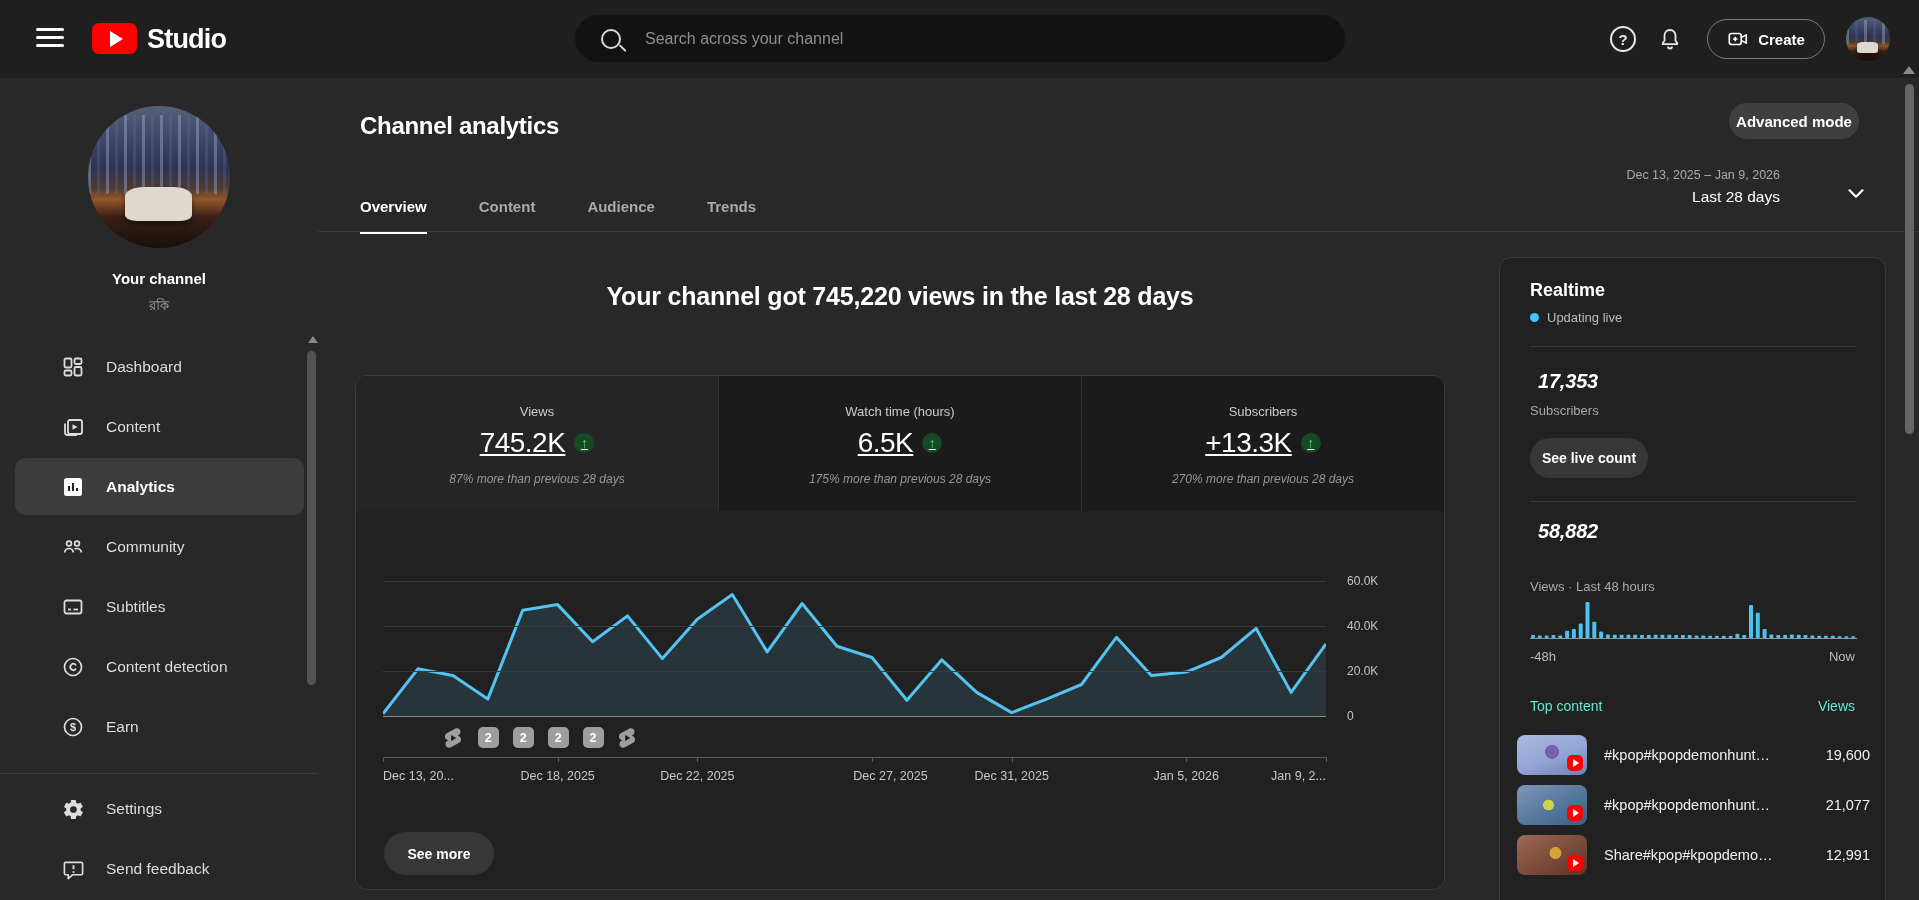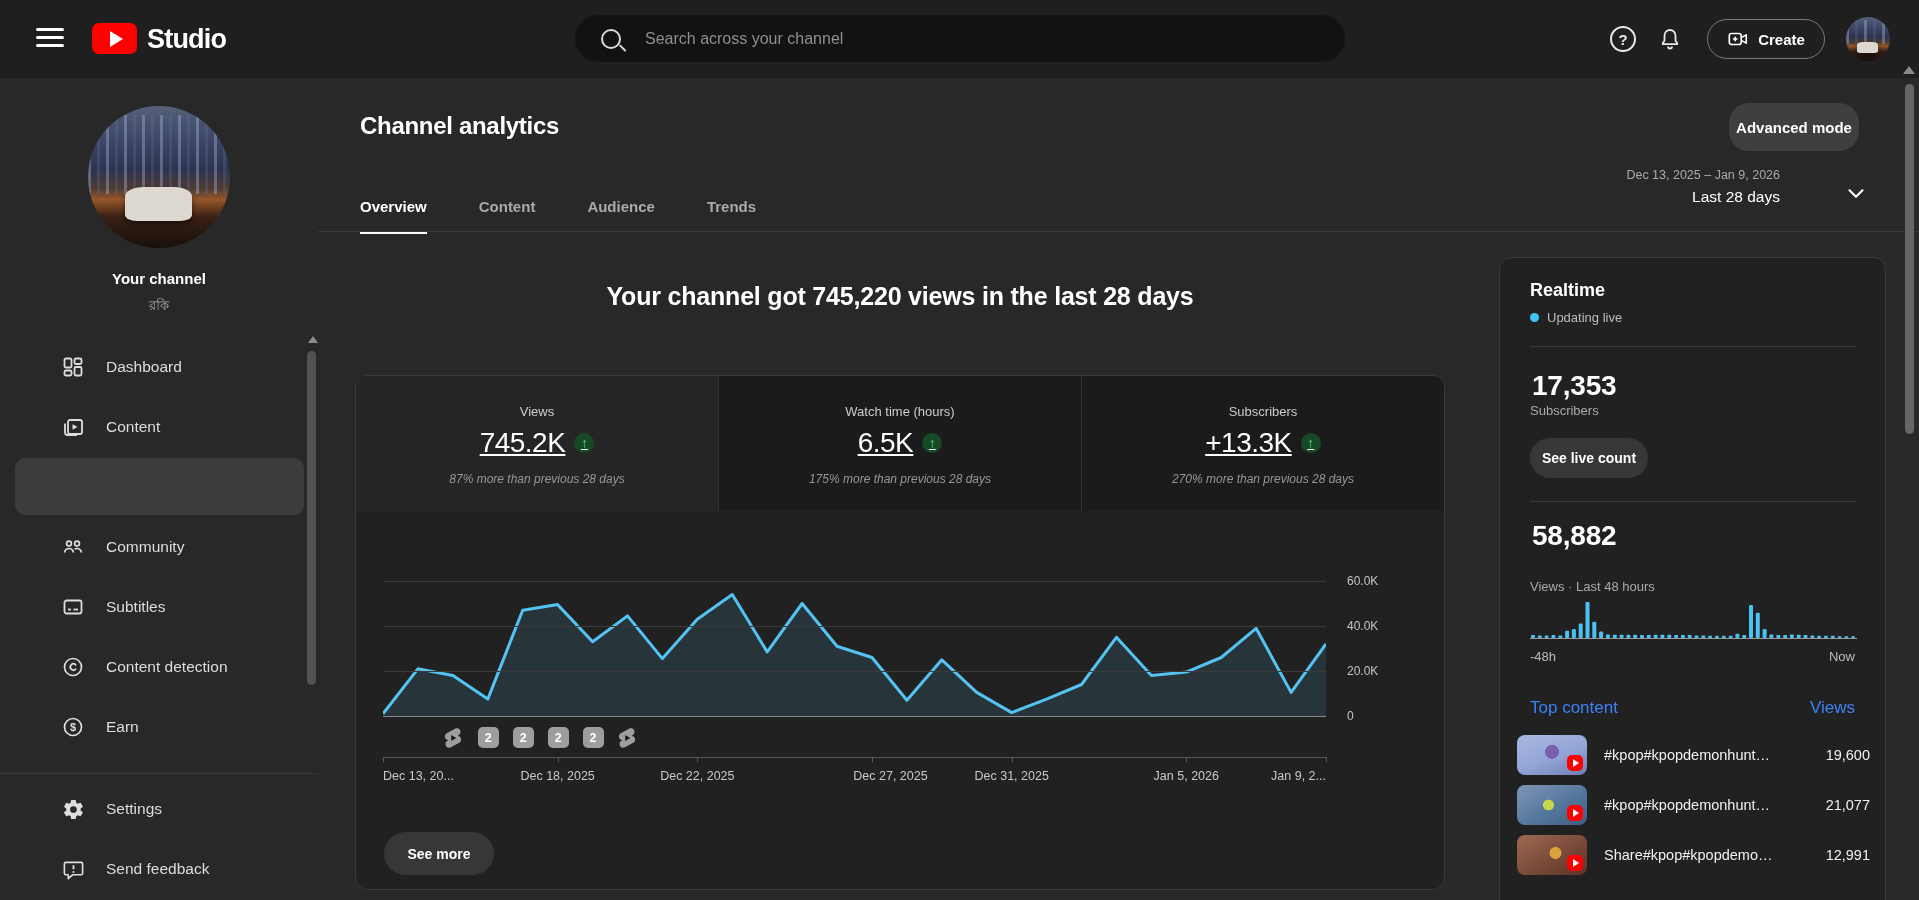--- a/index.html
+++ b/index.html
@@ -45,21 +45,21 @@
   .nav-item .nicon{position:absolute;left:46px;width:24px;height:24px;display:flex;align-items:center;justify-content:center;}
   .nav-item .nlabel{position:absolute;left:91px;font-size:15.5px;color:#ddd;}
   .nav-selected-bg{left:15px;top:380px;width:289px;height:57px;background:#3c3c3c;border-radius:10px;}
   .nav-item.selected .nlabel{color:#fff;font-weight:600;}
   .sb-divider{left:0;top:695px;width:318px;height:1px;background:#3a3a3a;}
   .sb-scroll-thumb{left:307px;top:273px;width:9px;height:334px;background:#525252;border-radius:5px;}
   .sb-scroll-arrow{left:308px;top:258px;width:0;height:0;border-left:5px solid transparent;border-right:5px solid transparent;border-bottom:7px solid #8a8a8a;}
 
   
   .page-title{left:360px;top:112px;font-size:24px;font-weight:600;letter-spacing:-0.3px;}
-  .adv-btn{left:1729px;top:103px;width:130px;height:48px;background:#3f3f3f;border-radius:20px;display:flex;align-items:center;justify-content:center;font-size:15px;font-weight:600;cursor:pointer;}
+  .adv-btn{left:1729px;top:103px;width:130px;height:36px;background:#3f3f3f;border-radius:20px;display:flex;align-items:center;justify-content:center;font-size:15px;font-weight:600;cursor:pointer;}
   .date-range{left:1480px;top:168px;width:300px;text-align:right;font-size:12.5px;color:#aaa;}
   .period-label{left:1480px;top:188px;width:300px;text-align:right;font-size:15.5px;color:#fff;}
   .date-chevron{left:1843px;top:180px;width:26px;height:26px;cursor:pointer;}
   .tabs-row{left:360px;top:190px;height:40px;display:flex;gap:52px;}
   .tab{font-size:15px;font-weight:600;color:#aaa;cursor:pointer;padding-top:8px;}
   .tab.active{color:#fff;position:relative;}
   .tab.active::after{content:"";position:absolute;left:0;right:0;bottom:-4px;height:3px;background:#fff;}
   .tabs-divider{left:318px;top:231px;width:1601px;height:1px;background:#3a3a3a;}
 
   .headline{left:355px;top:282px;width:1090px;text-align:center;font-size:25px;font-weight:700;letter-spacing:-0.2px;}
@@ -85,27 +85,27 @@
   .marker-count{position:absolute;width:21px;height:21px;background:#9e9e9e;border-radius:5px;color:#fff;font-size:12.5px;font-weight:700;display:flex;align-items:center;justify-content:center;cursor:pointer;}
   .marker-shorts{position:absolute;width:22px;height:22px;cursor:pointer;}
   .see-more{left:28px;top:456px;width:110px;height:43px;background:#373737;border-radius:22px;display:flex;align-items:center;justify-content:center;font-size:14px;font-weight:600;cursor:pointer;}
 
   
   .rt-card{left:1499px;top:257px;width:387px;height:700px;background:#212121;border:1px solid #3a3a3a;border-radius:12px;}
   .rt-title{left:30px;top:22px;font-size:18px;font-weight:700;}
   .rt-live{left:30px;top:52px;display:flex;align-items:center;gap:8px;font-size:13px;color:#bbb;}
   .live-dot{width:9px;height:9px;border-radius:50%;background:#3fc6f5;}
   .rt-div{left:30px;width:327px;height:1px;background:#3a3a3a;}
-  .rt-num{left:32px;font-size:28px;font-weight:700;letter-spacing:-0.2px;}
+  .rt-num{left:38px;font-size:20px;font-weight:700;letter-spacing:-0.2px;font-style:italic;}
   .rt-sub{left:30px;font-size:13px;color:#aaa;}
   .rt-btn{left:30px;top:180px;width:118px;height:40px;background:#373737;border-radius:20px;display:flex;align-items:center;justify-content:center;font-size:14px;font-weight:600;cursor:pointer;}
   .spark-axis{left:30px;top:380px;width:327px;height:1px;background:#9a9a9a;}
   .spark-left{left:30px;top:391px;font-size:13px;color:#bbb;}
   .spark-right{right:30px;top:391px;font-size:13px;color:#bbb;position:absolute;}
-  .tc-head{font-size:17px;color:#3b82f6;}
+  .tc-head{font-size:14px;color:#5eead4;}
   .tc-row{left:17px;width:353px;height:50px;display:flex;align-items:center;cursor:pointer;border-radius:8px;}
   .tc-thumb{width:70px;height:40px;border-radius:8px;position:relative;flex:0 0 auto;overflow:hidden;}
   .thumb1{background:radial-gradient(circle at 50% 42%,#7a5fae 0 16%,rgba(0,0,0,0) 17%),linear-gradient(160deg,#aab9e0 0%,#93a5d6 55%,#6e7fb5 100%);}
   .thumb2{background:radial-gradient(circle at 45% 50%,#c9d64b 0 12%,rgba(0,0,0,0) 13%),linear-gradient(150deg,#7f96b8 0%,#55779c 55%,#3c5e84 100%);}
   .thumb3{background:radial-gradient(circle at 55% 45%,#d9a13a 0 13%,rgba(0,0,0,0) 14%),linear-gradient(150deg,#9c6b52 0%,#7a4a3a 55%,#5e3328 100%);}
   .short-badge{position:absolute;right:4px;bottom:4px;width:16px;height:16px;background:#f00;border-radius:5px;display:flex;align-items:center;justify-content:center;}
   .short-badge::after{content:"";width:0;height:0;border-left:6px solid #fff;border-top:4px solid transparent;border-bottom:4px solid transparent;margin-left:1px;}
   .tc-title{margin-left:17px;font-size:14.5px;color:#f1f1f1;white-space:nowrap;}
   .tc-views{margin-left:auto;font-size:14.5px;color:#f1f1f1;}
 
@@ -179,20 +179,33 @@
             <g fill="none" stroke="#ddd" stroke-width="1.8">
               <rect x="7" y="5" width="14" height="14" rx="2"></rect>
               <path d="M4 8.5v9A2.5 2.5 0 0 0 6.5 20H16"></path>
             </g>
             <path d="M11.5 9.2v5.6l5-2.8z" fill="#ddd"></path>
           </svg>
       </span>
       <span class="nlabel">Content</span>
     </div>
 
+    <div class="abs nav-item selected" style="top:379px;">
+      <span class="nicon">
+        <svg width="24" height="24" viewBox="0 0 24 24">
+            <rect x="3" y="3" width="18" height="18" rx="2.5" fill="#fff"></rect>
+            <g stroke="#212121" stroke-width="2">
+              <path d="M8 16v-5"></path>
+              <path d="M12 16V8"></path>
+              <path d="M16 16v-3"></path>
+            </g>
+          </svg>
+      </span>
+      <span class="nlabel">Analytics</span>
+    </div>
 
     <div class="abs nav-item" style="top:439px;">
       <span class="nicon">
         <svg width="24" height="24" viewBox="0 0 24 24">
             <g fill="none" stroke="#ddd" stroke-width="1.7">
               <circle cx="8" cy="8.5" r="2.4"></circle>
               <circle cx="16" cy="8.5" r="2.4"></circle>
               <path d="M3.5 17.5c.6-2.6 2.4-4 4.5-4s3.9 1.4 4.5 4"></path>
               <path d="M13.6 13.9c.7-.3 1.5-.4 2.4-.4 2.1 0 3.9 1.4 4.5 4"></path>
             </g>

